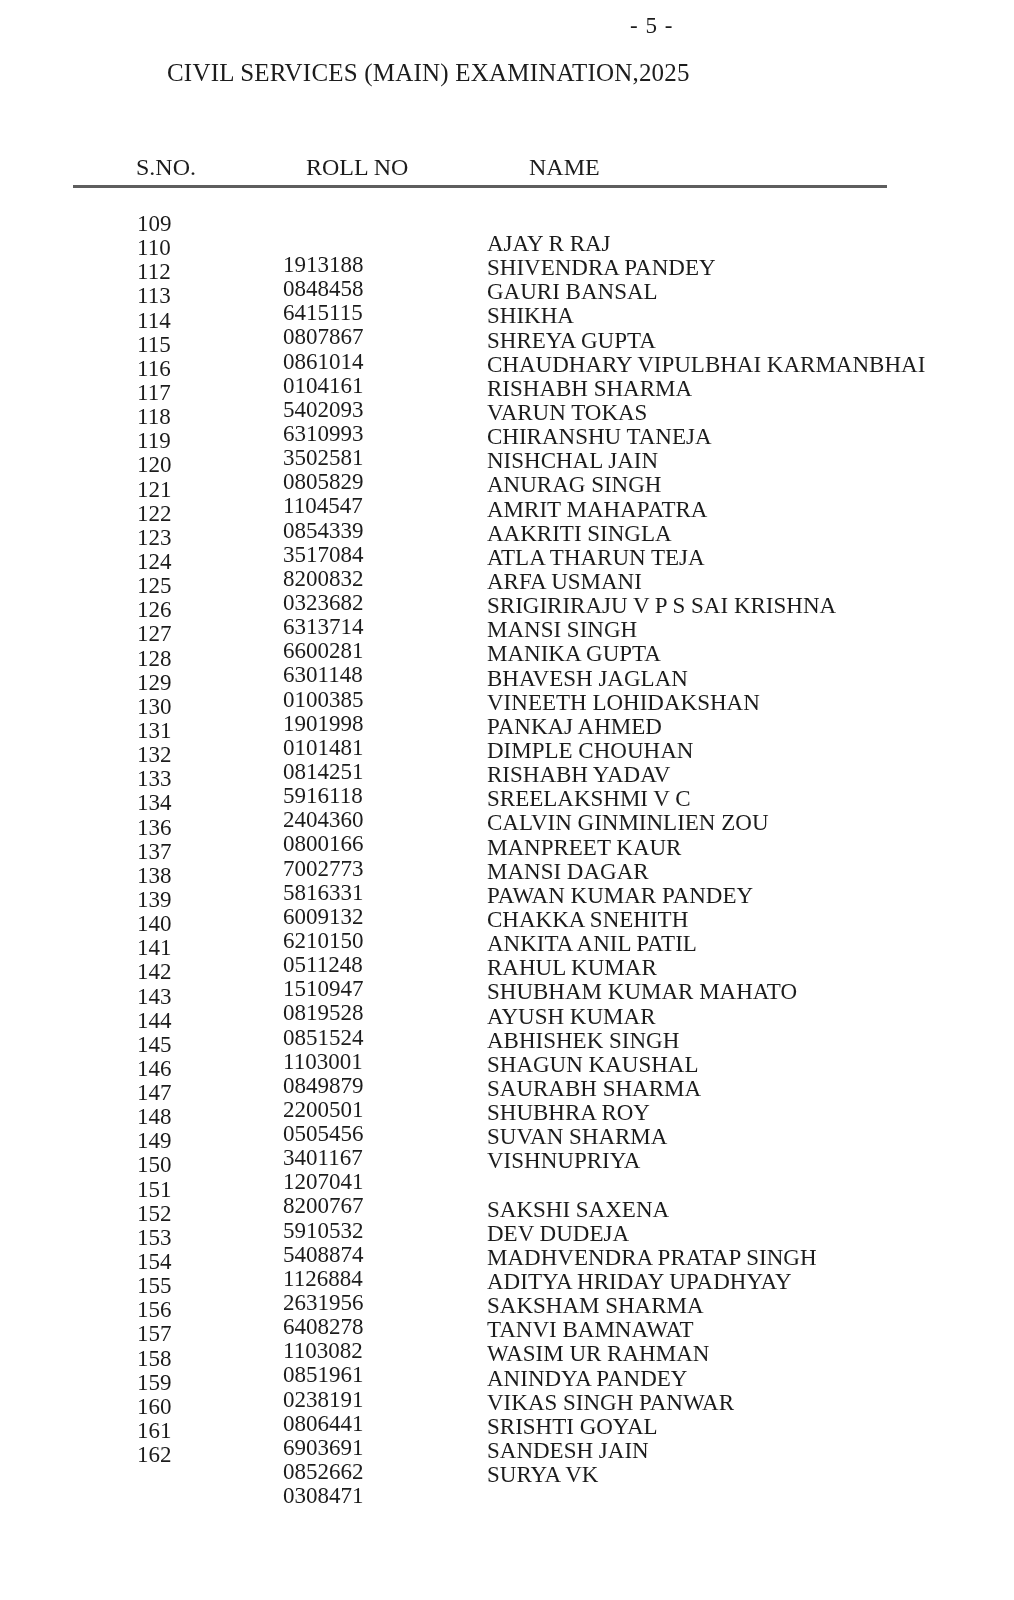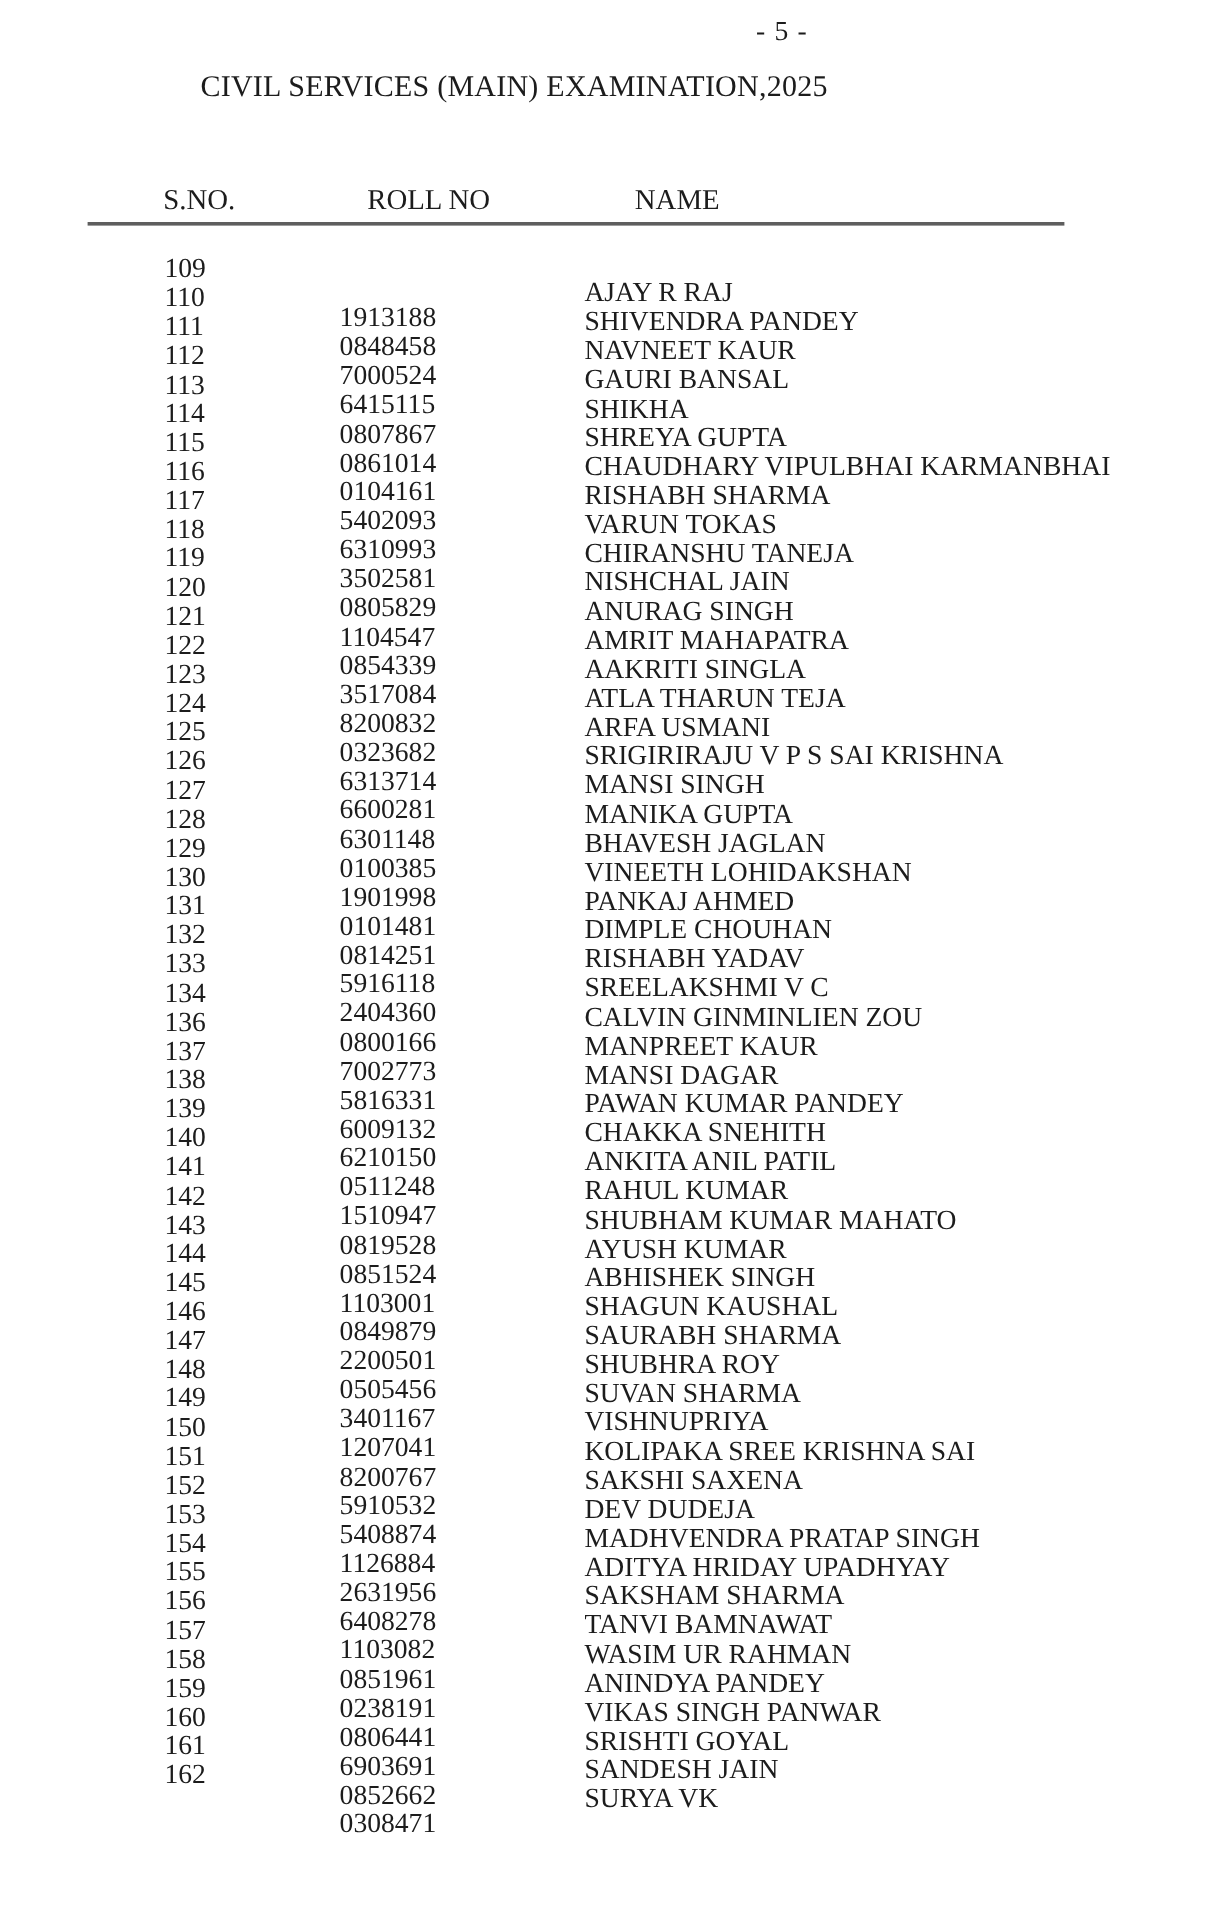--- a/index.html
+++ b/index.html
@@ -97,25 +97,20 @@
       <span class="cell cell-roll">1913188</span>
       <span class="cell cell-name">AJAY R RAJ</span>
     </div>
 
     <div class="row">
       <span class="cell cell-sno">110</span>
       <span class="cell cell-roll">0848458</span>
       <span class="cell cell-name">SHIVENDRA PANDEY</span>
     </div>
 
-    <div class="row">
-      <span class="cell cell-sno">111</span>
-      <span class="cell cell-roll">7000524</span>
-      <span class="cell cell-name">NAVNEET KAUR</span>
-    </div>
 
     <div class="row">
       <span class="cell cell-sno">112</span>
       <span class="cell cell-roll">6415115</span>
       <span class="cell cell-name">GAURI BANSAL</span>
     </div>
 
     <div class="row">
       <span class="cell cell-sno">113</span>
       <span class="cell cell-roll">0807867</span>
@@ -329,21 +324,20 @@
 
     <div class="row">
       <span class="cell cell-sno">149</span>
       <span class="cell cell-roll">1207041</span>
       <span class="cell cell-name">VISHNUPRIYA</span>
     </div>
 
     <div class="row">
       <span class="cell cell-sno">150</span>
       <span class="cell cell-roll">8200767</span>
-      <span class="cell cell-name">KOLIPAKA SREE KRISHNA SAI</span>
     </div>
 
     <div class="row">
       <span class="cell cell-sno">151</span>
       <span class="cell cell-roll">5910532</span>
       <span class="cell cell-name">SAKSHI SAXENA</span>
     </div>
 
     <div class="row">
       <span class="cell cell-sno">152</span>

